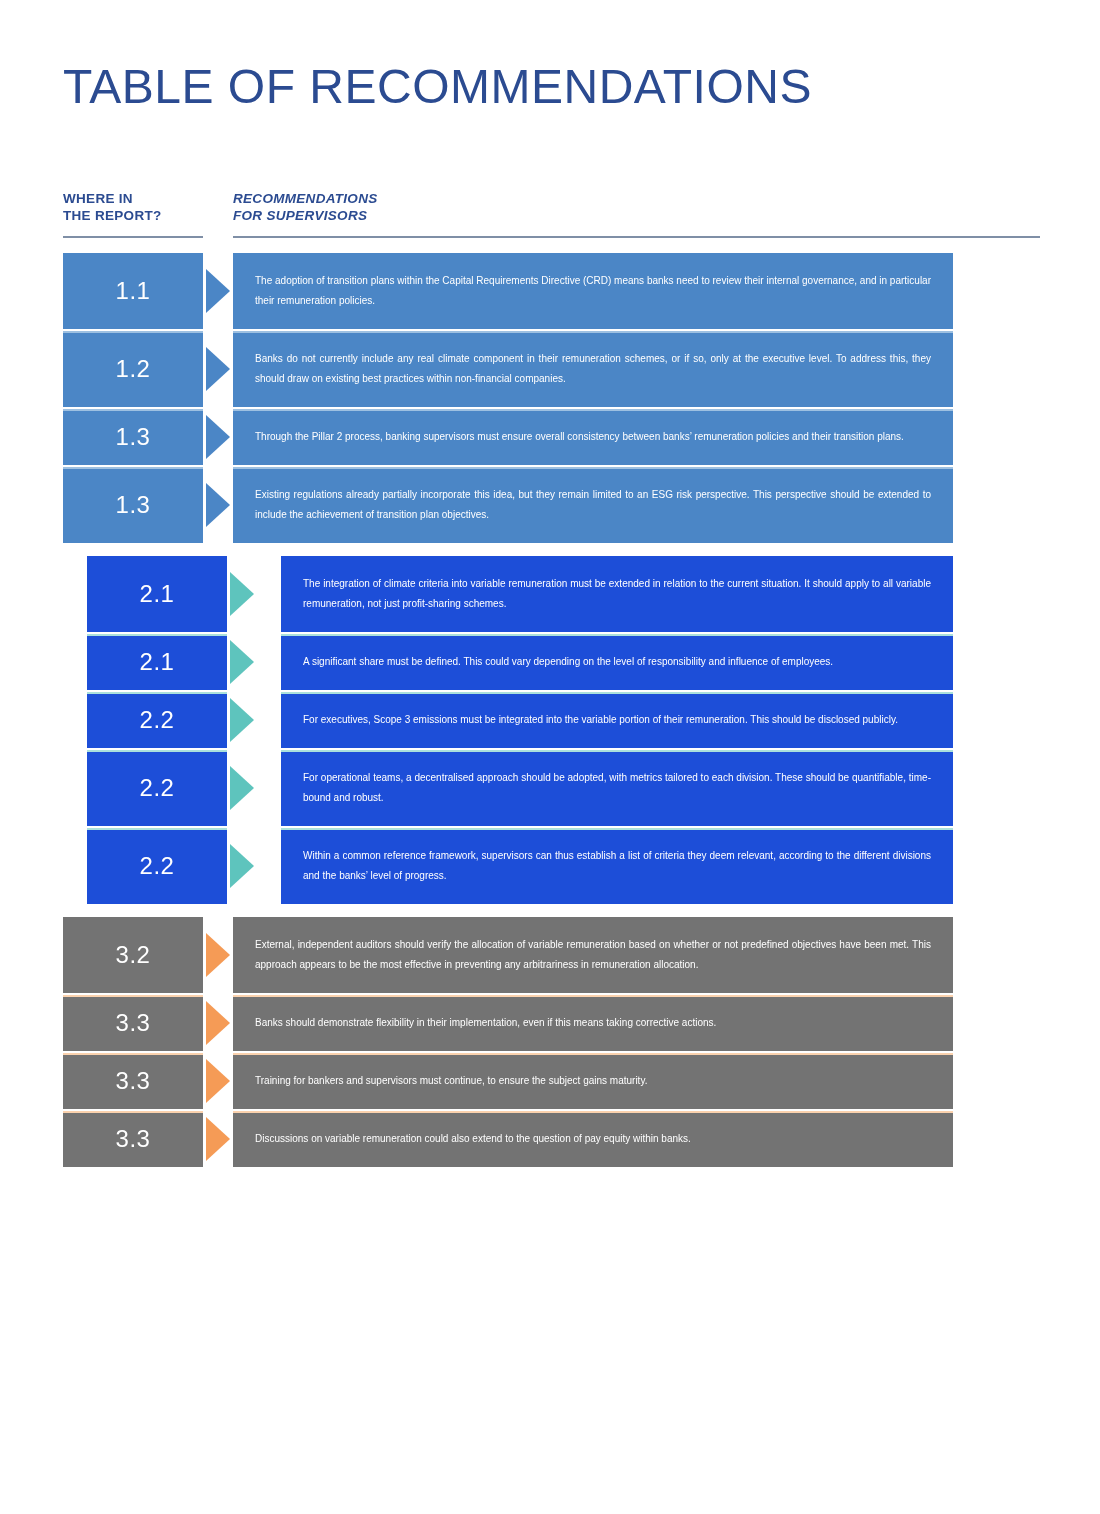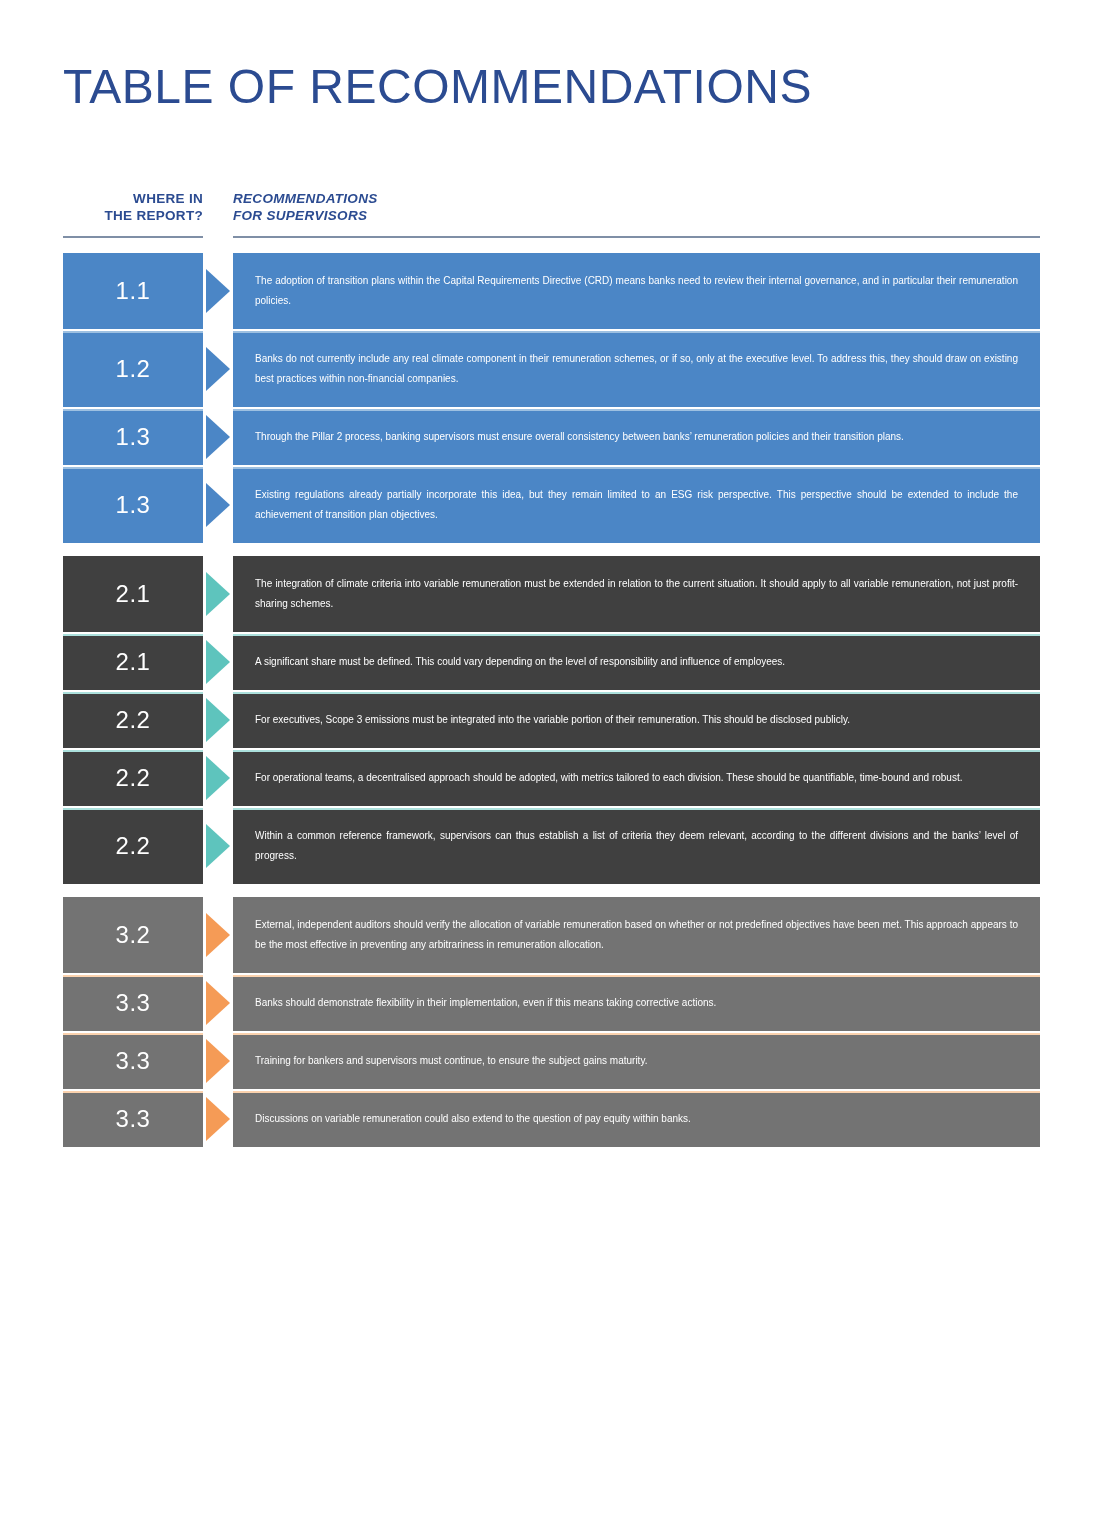--- a/index.html
+++ b/index.html
@@ -43,21 +43,20 @@
     width: 977px;
   }
   .hdr-row {
     display: flex;
     align-items: flex-start;
   }
   .hdr-left {
     width: 140px;
     flex: 0 0 140px;
     margin-right: 30px;
-    text-align: right;
   }
   .hdr-right {
     flex: 1 1 auto;
     font-style: italic;
   }
   .hdr-text {
     font-size: 13.5px;
     line-height: 17px;
     font-weight: bold;
     color: #2b4b91;
@@ -69,21 +68,21 @@
     height: 2px;
     background: #7f8fa6;
     margin-top: 12px;
   }
 
   
   .table {
     position: absolute;
     left: 63px;
     top: 253px;
-    width: 977px;
+    width: 890px;
   }
   .section {
     margin-bottom: 13px;
   }
   .section:last-child { margin-bottom: 0; }
 
   .row {
     display: flex;
     align-items: stretch;
     position: relative;
@@ -134,21 +133,21 @@
   .cell-text span { display: block; width: 100%; }
 
   
   .theme-blue   .cell-ref,
   .theme-blue   .cell-text { background: #4b86c6; }
   .theme-blue   .gap .arrow { color: #4b86c6; }
   .theme-blue   .row + .row .cell-ref,
   .theme-blue   .row + .row .cell-text { box-shadow: inset 0 2px 0 #9dc0e1; }
 
   .theme-teal   .cell-ref,
-  .theme-teal   .cell-text { background: #404040; }
+  .theme-teal   .cell-text { background: #1d4ed8; margin-left: 24px; }
   .theme-teal   .gap .arrow { color: #5ec4bd; }
   .theme-teal   .row + .row .cell-ref,
   .theme-teal   .row + .row .cell-text { box-shadow: inset 0 2px 0 #abe0dc; }
 
   .theme-orange .cell-ref,
   .theme-orange .cell-text { background: #737373; }
   .theme-orange .gap .arrow { color: #f59b56; }
   .theme-orange .row + .row .cell-ref,
   .theme-orange .row + .row .cell-text { box-shadow: inset 0 2px 0 #fbd2ae; }
 </style>

